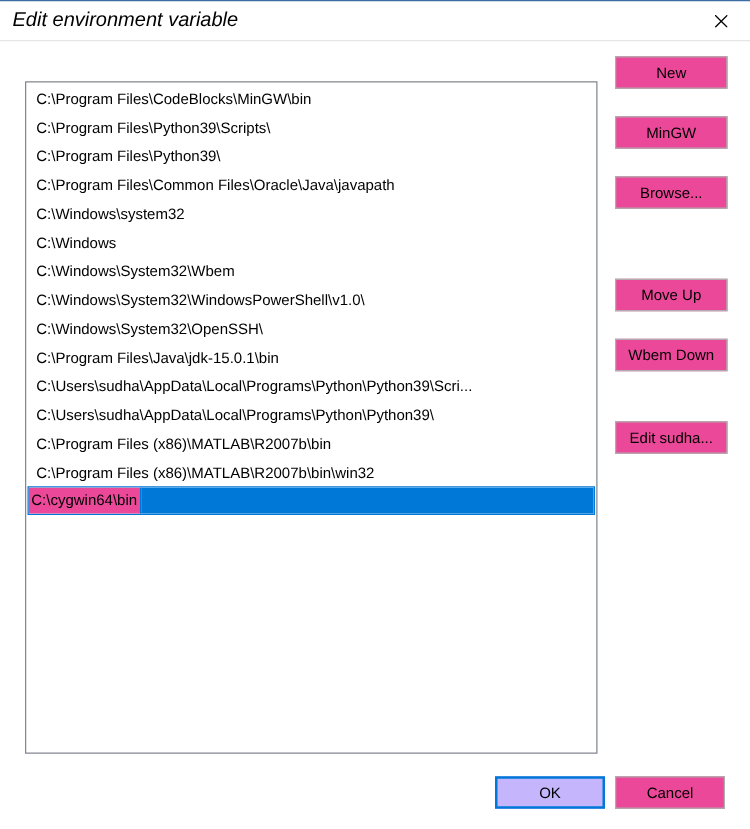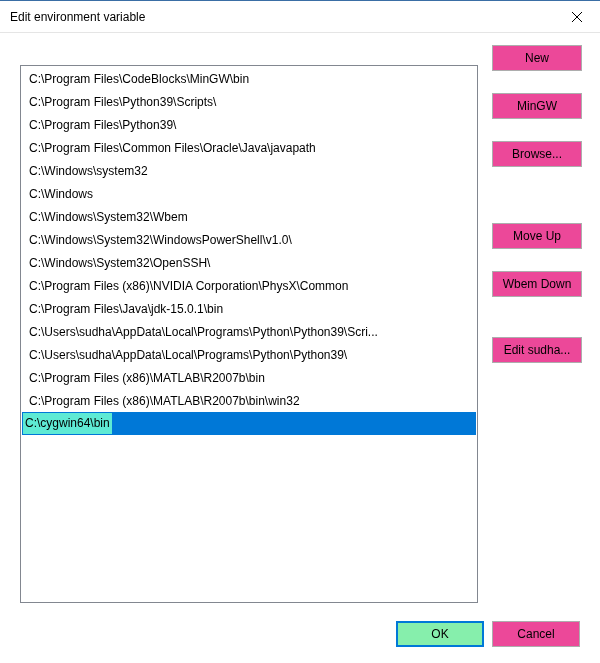--- a/index.html
+++ b/index.html
@@ -17,22 +17,23 @@
     display: flex; flex-direction: column;
   }
   .titlebar {
     height: 32px;
     display: flex; align-items: center;
     padding: 0 0 0 10px;
     border-bottom: 1px solid #e5e5e5;
   }
   .titlebar .title {
     flex: 1;
-    font-size: 12px;
+    font-size: 16px;
     color: #000;
+    font-style: italic;
   }
   .close-btn {
     width: 46px; height: 32px;
     display: flex; align-items: center; justify-content: center;
     color: #000;
   }
   .close-btn svg { width: 10px; height: 10px; }
   .body {
     flex: 1;
     padding: 12px 18px 16px 20px;
@@ -60,21 +61,21 @@
     overflow: hidden;
     text-overflow: ellipsis;
     border: 1px solid transparent;
   }
   .list-item.selected.editing {
     padding: 0;
     border: 1px solid #0078d7;
     display: flex;
   }
   .list-item.selected.editing .edit-text {
-    background: #5eead4;
+    background: #ec4899;
     color: #000;
     padding: 0 2px;
     border-right: 1px solid #0078d7;
     height: 21px; line-height: 21px;
   }
   .list-item.selected.editing .sel-rest {
     flex: 1;
     background: #0078d7;
   }
   .side-buttons {
@@ -102,21 +103,21 @@
     gap: 8px;
     padding-top: 12px;
     padding-right: 2px;
   }
   .footer .win-btn {
     width: 88px;
     height: 26px;
   }
   .footer .win-btn.default {
     border: 2px solid #0078d7;
-    background: #86efac;
+    background: #c4b5fd;
     margin-top: 32px;
   }
 </style>
 </head>
 <body>
 
 <div class="window">
 
   <div class="titlebar">
     <div class="title">Edit environment variable</div>
@@ -134,21 +135,20 @@
       <div class="listbox" id="listbox">
           <div class="list-item">C:\Program Files\CodeBlocks\MinGW\bin</div>
           <div class="list-item">C:\Program Files\Python39\Scripts\</div>
           <div class="list-item">C:\Program Files\Python39\</div>
           <div class="list-item">C:\Program Files\Common Files\Oracle\Java\javapath</div>
           <div class="list-item">C:\Windows\system32</div>
           <div class="list-item">C:\Windows</div>
           <div class="list-item">C:\Windows\System32\Wbem</div>
           <div class="list-item">C:\Windows\System32\WindowsPowerShell\v1.0\</div>
           <div class="list-item">C:\Windows\System32\OpenSSH\</div>
-          <div class="list-item">C:\Program Files (x86)\NVIDIA Corporation\PhysX\Common</div>
           <div class="list-item">C:\Program Files\Java\jdk-15.0.1\bin</div>
           <div class="list-item">C:\Users\sudha\AppData\Local\Programs\Python\Python39\Scri...</div>
           <div class="list-item">C:\Users\sudha\AppData\Local\Programs\Python\Python39\</div>
           <div class="list-item">C:\Program Files (x86)\MATLAB\R2007b\bin</div>
           <div class="list-item">C:\Program Files (x86)\MATLAB\R2007b\bin\win32</div>
           <div class="list-item selected editing">
             <span class="edit-text">C:\cygwin64\bin</span>
             <span class="sel-rest"></span>
           </div>
         </div>

